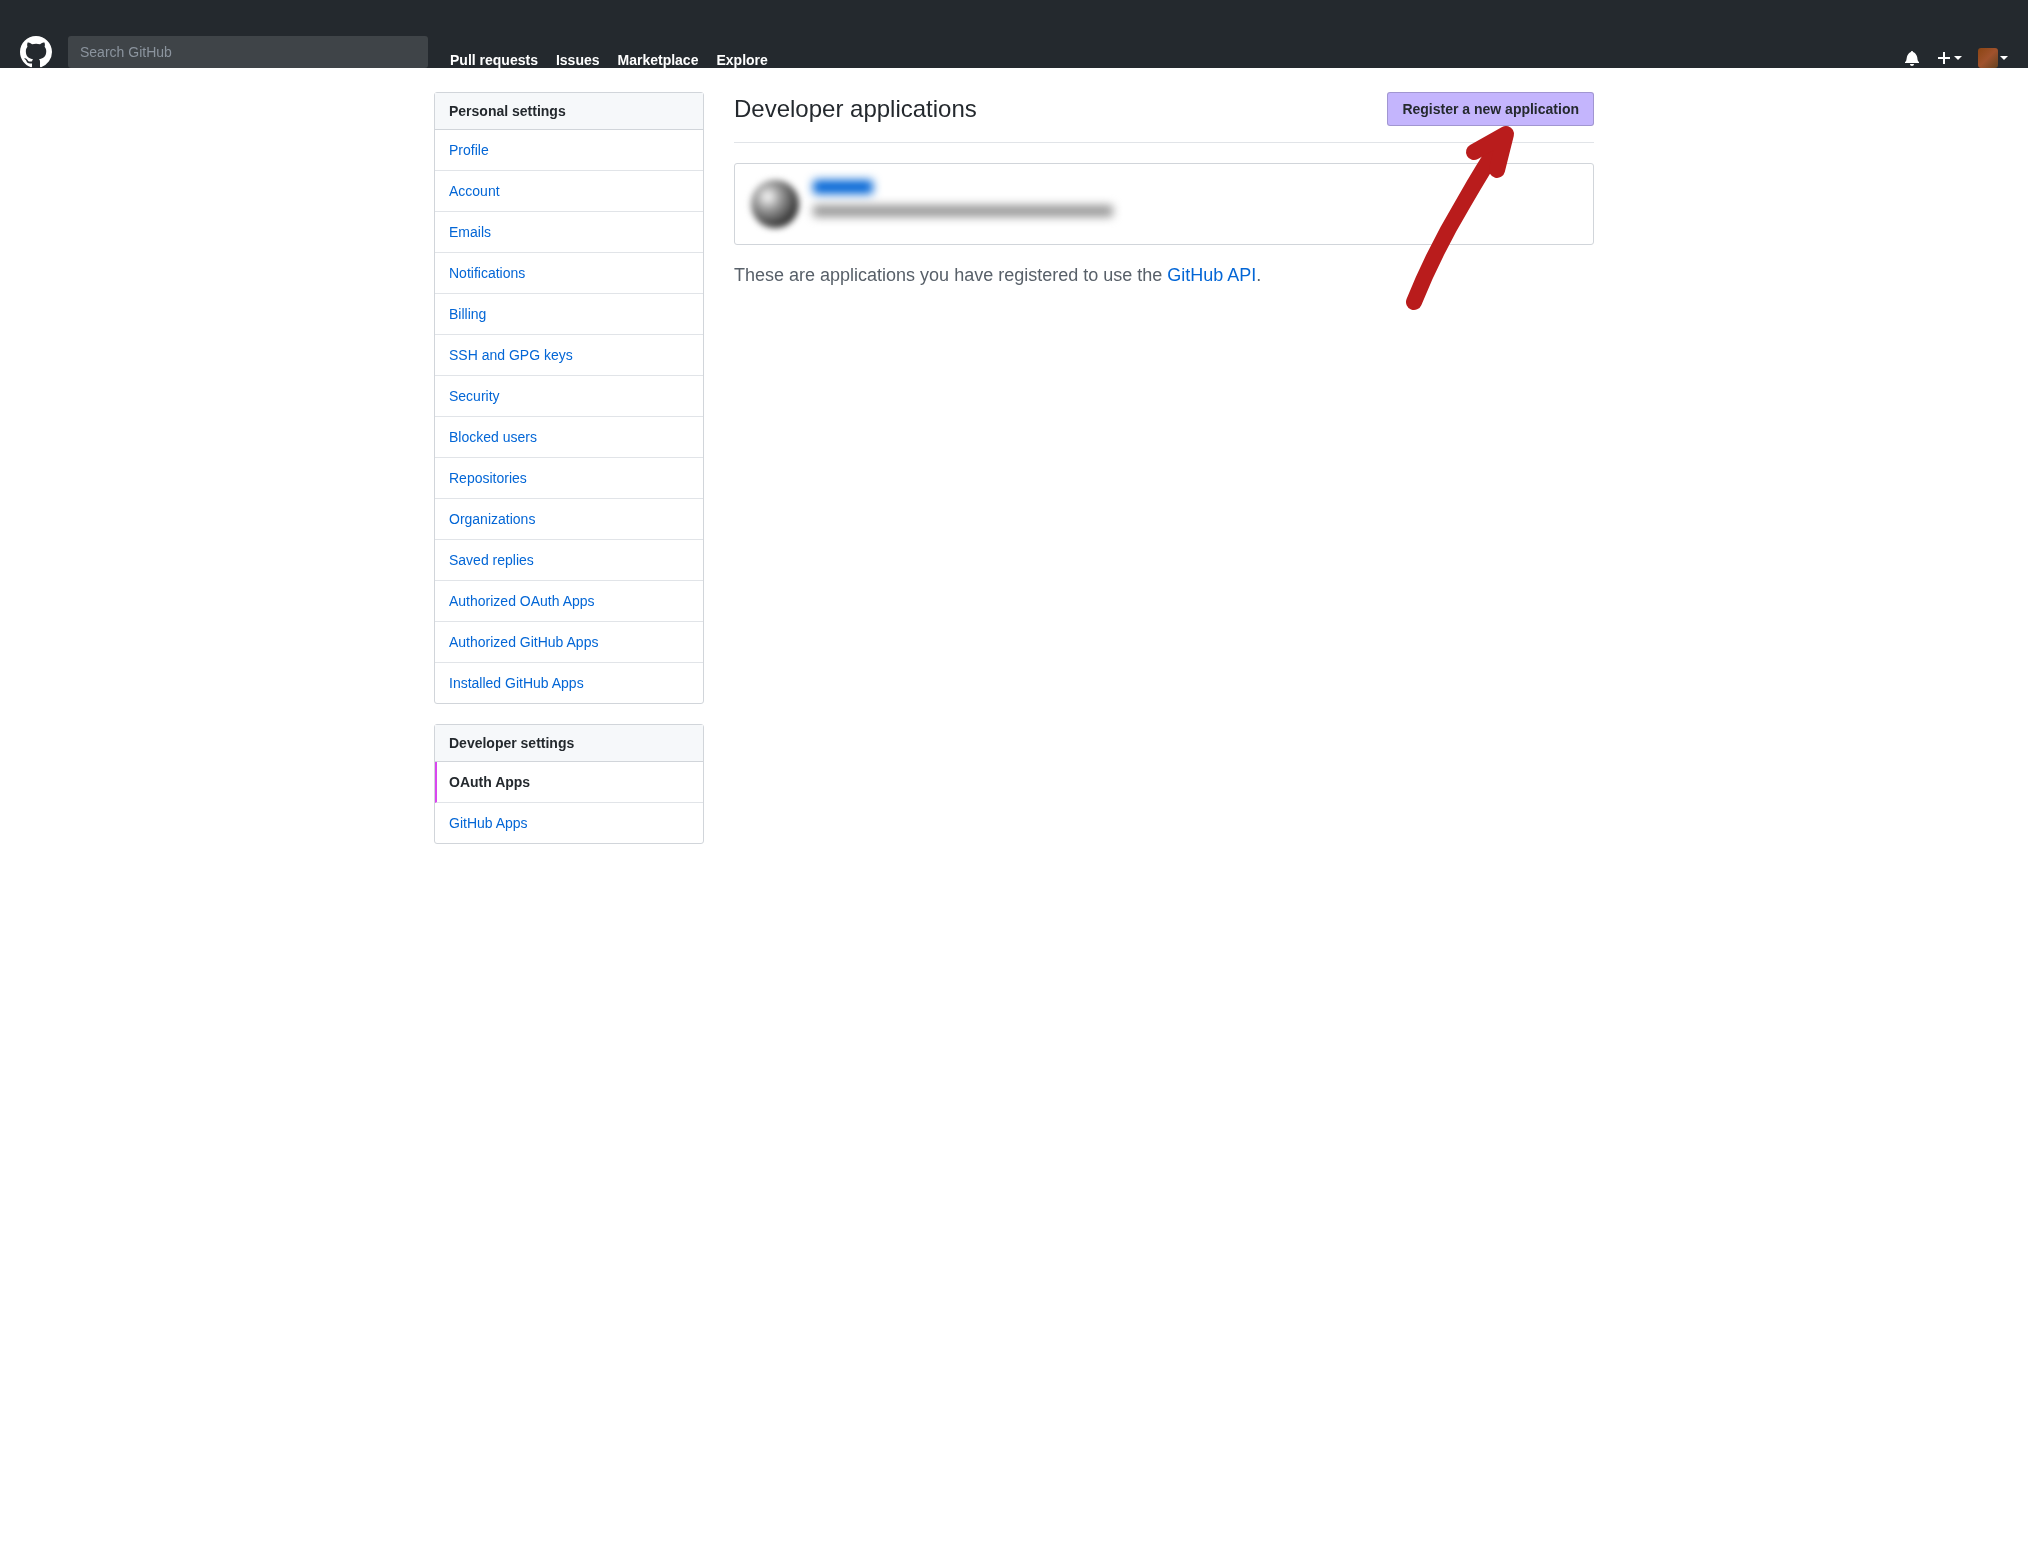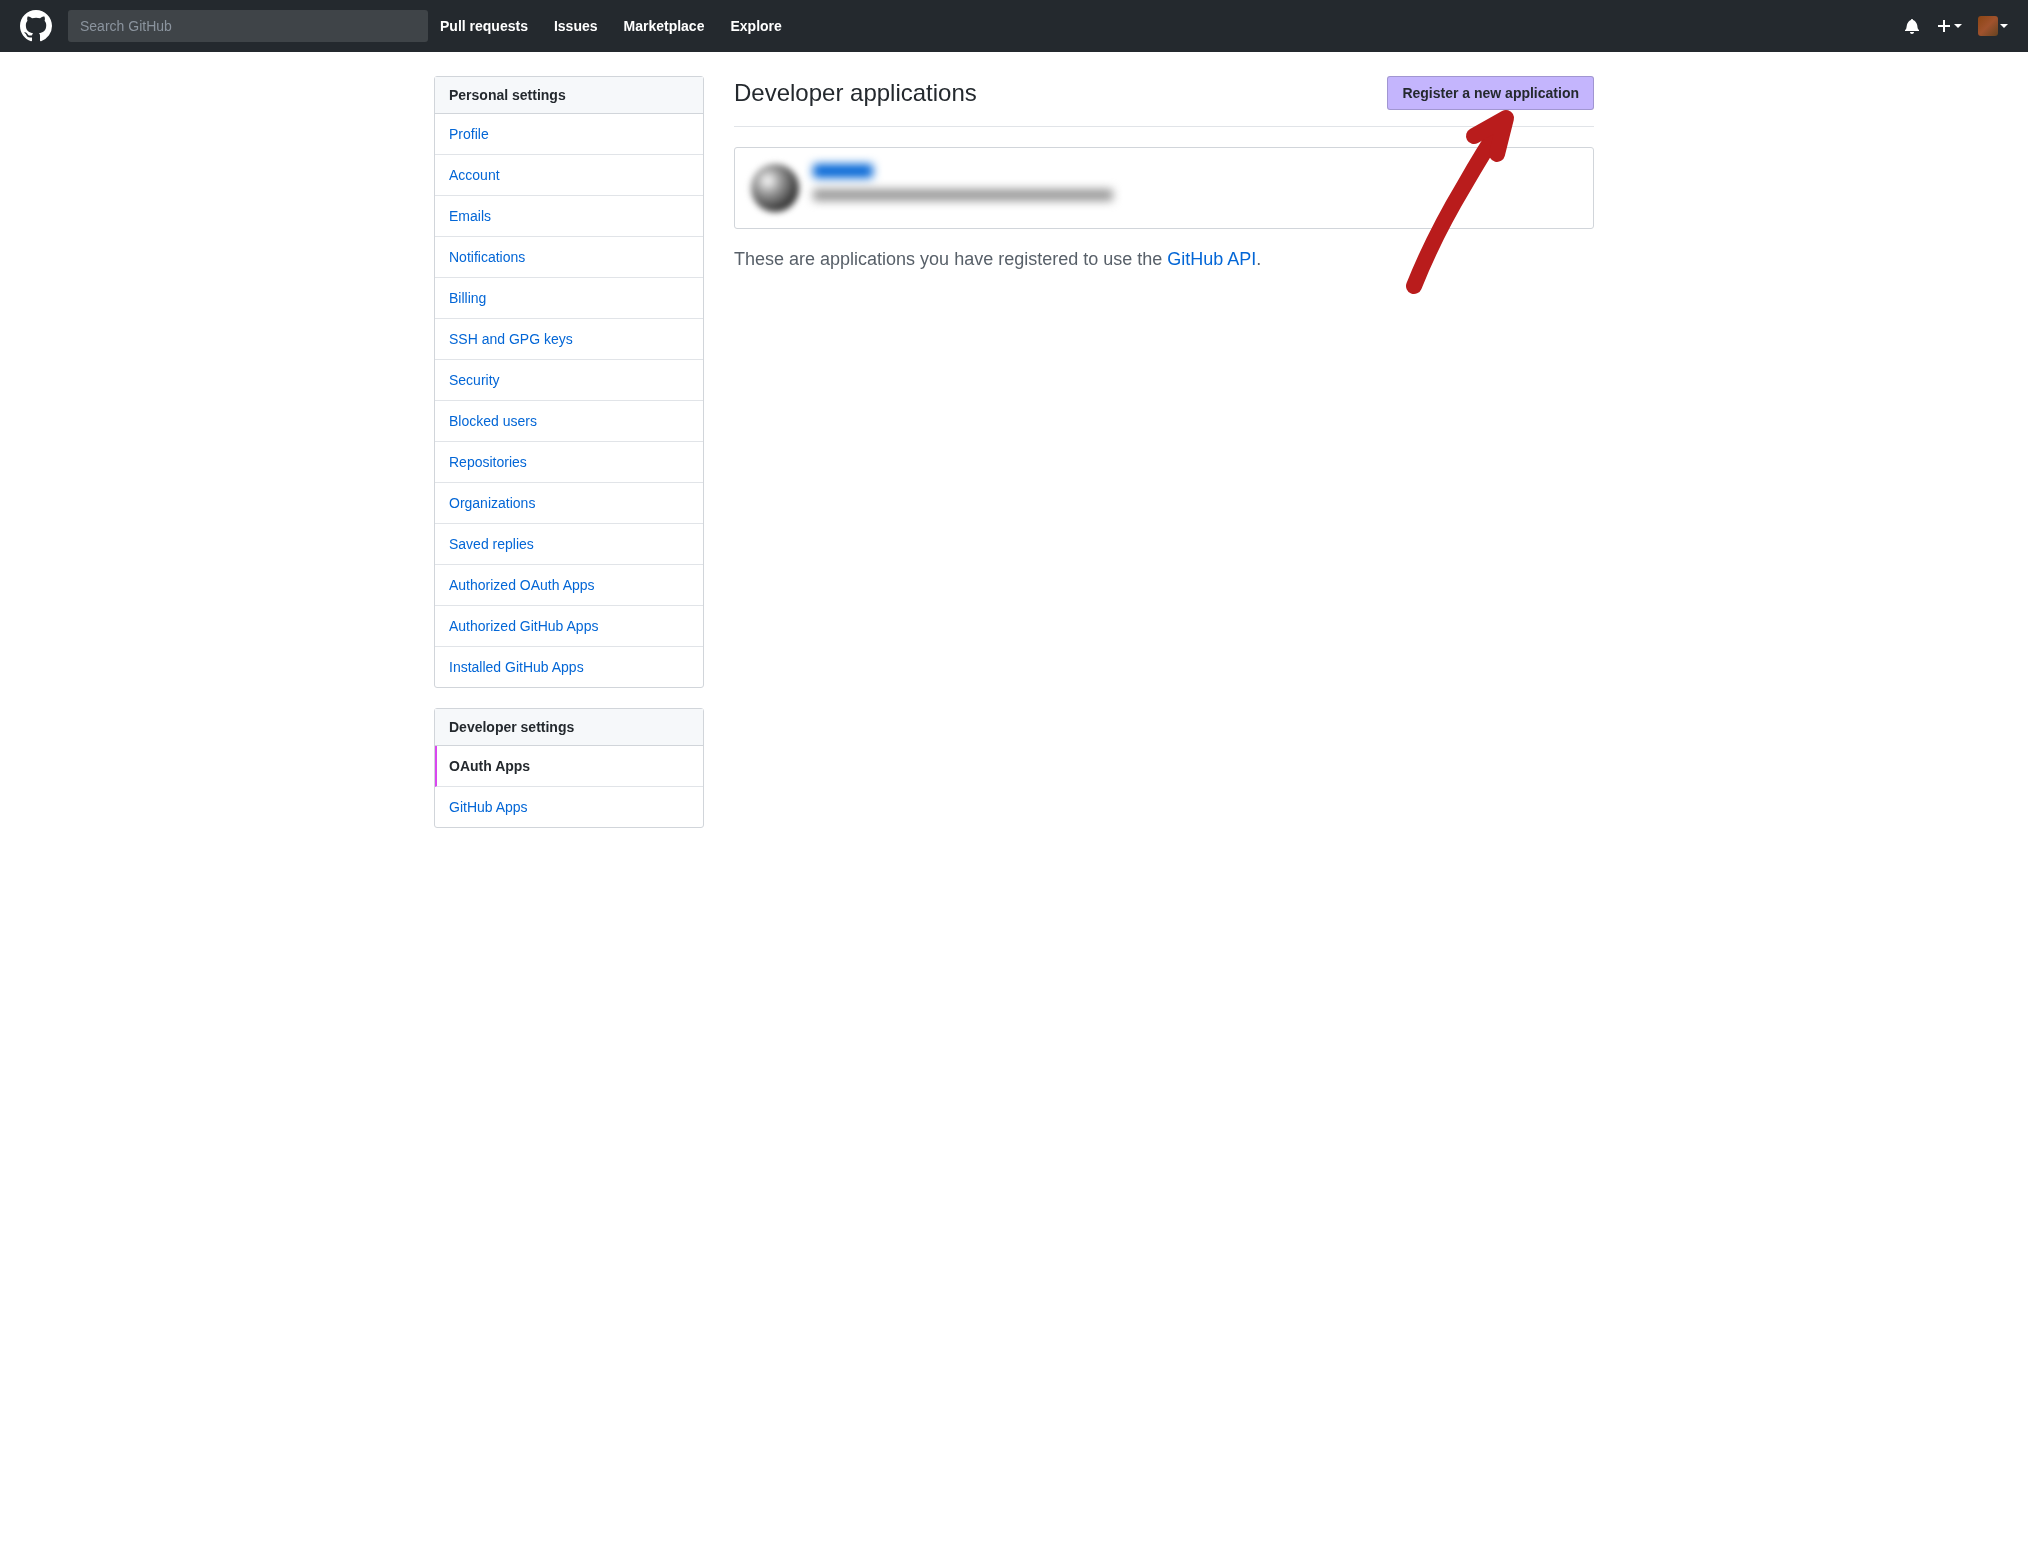--- a/index.html
+++ b/index.html
@@ -4,46 +4,46 @@
   <style>
     * { margin: 0; padding: 0; box-sizing: border-box; }
     body {
       font-family: -apple-system, BlinkMacSystemFont, "Segoe UI", Helvetica, Arial, sans-serif;
       font-size: 14px;
       color: #24292e;
       background: #fff;
     }
     .header {
       background: #24292e;
-      height: 52px;
-      display: flex;
-      align-items: center;
-      padding: 13px 20px;
+      height: 68px;
+      display: flex;
+      align-items: flex-end;
+      padding: 0 20px;
     }
     .logo {
       width: 32px;
       height: 32px;
       fill: #fff;
       margin-right: 16px;
     }
     .search-input {
       background: #3f4448;
       border: none;
       border-radius: 3px;
       padding: 6px 12px;
       width: 360px;
       color: #fff;
       font-size: 14px;
       height: 32px;
     }
     .search-input::placeholder { color: #8b949e; }
     .nav-links {
       display: flex;
-      gap: 26px;
-      margin-left: 12px;
+      gap: 18px;
+      margin-left: 22px;
     }
     .nav-link {
       color: #fff;
       font-weight: 600;
       font-size: 14px;
       text-decoration: none;
       cursor: pointer;
     }
     .header-right {
       margin-left: auto;

